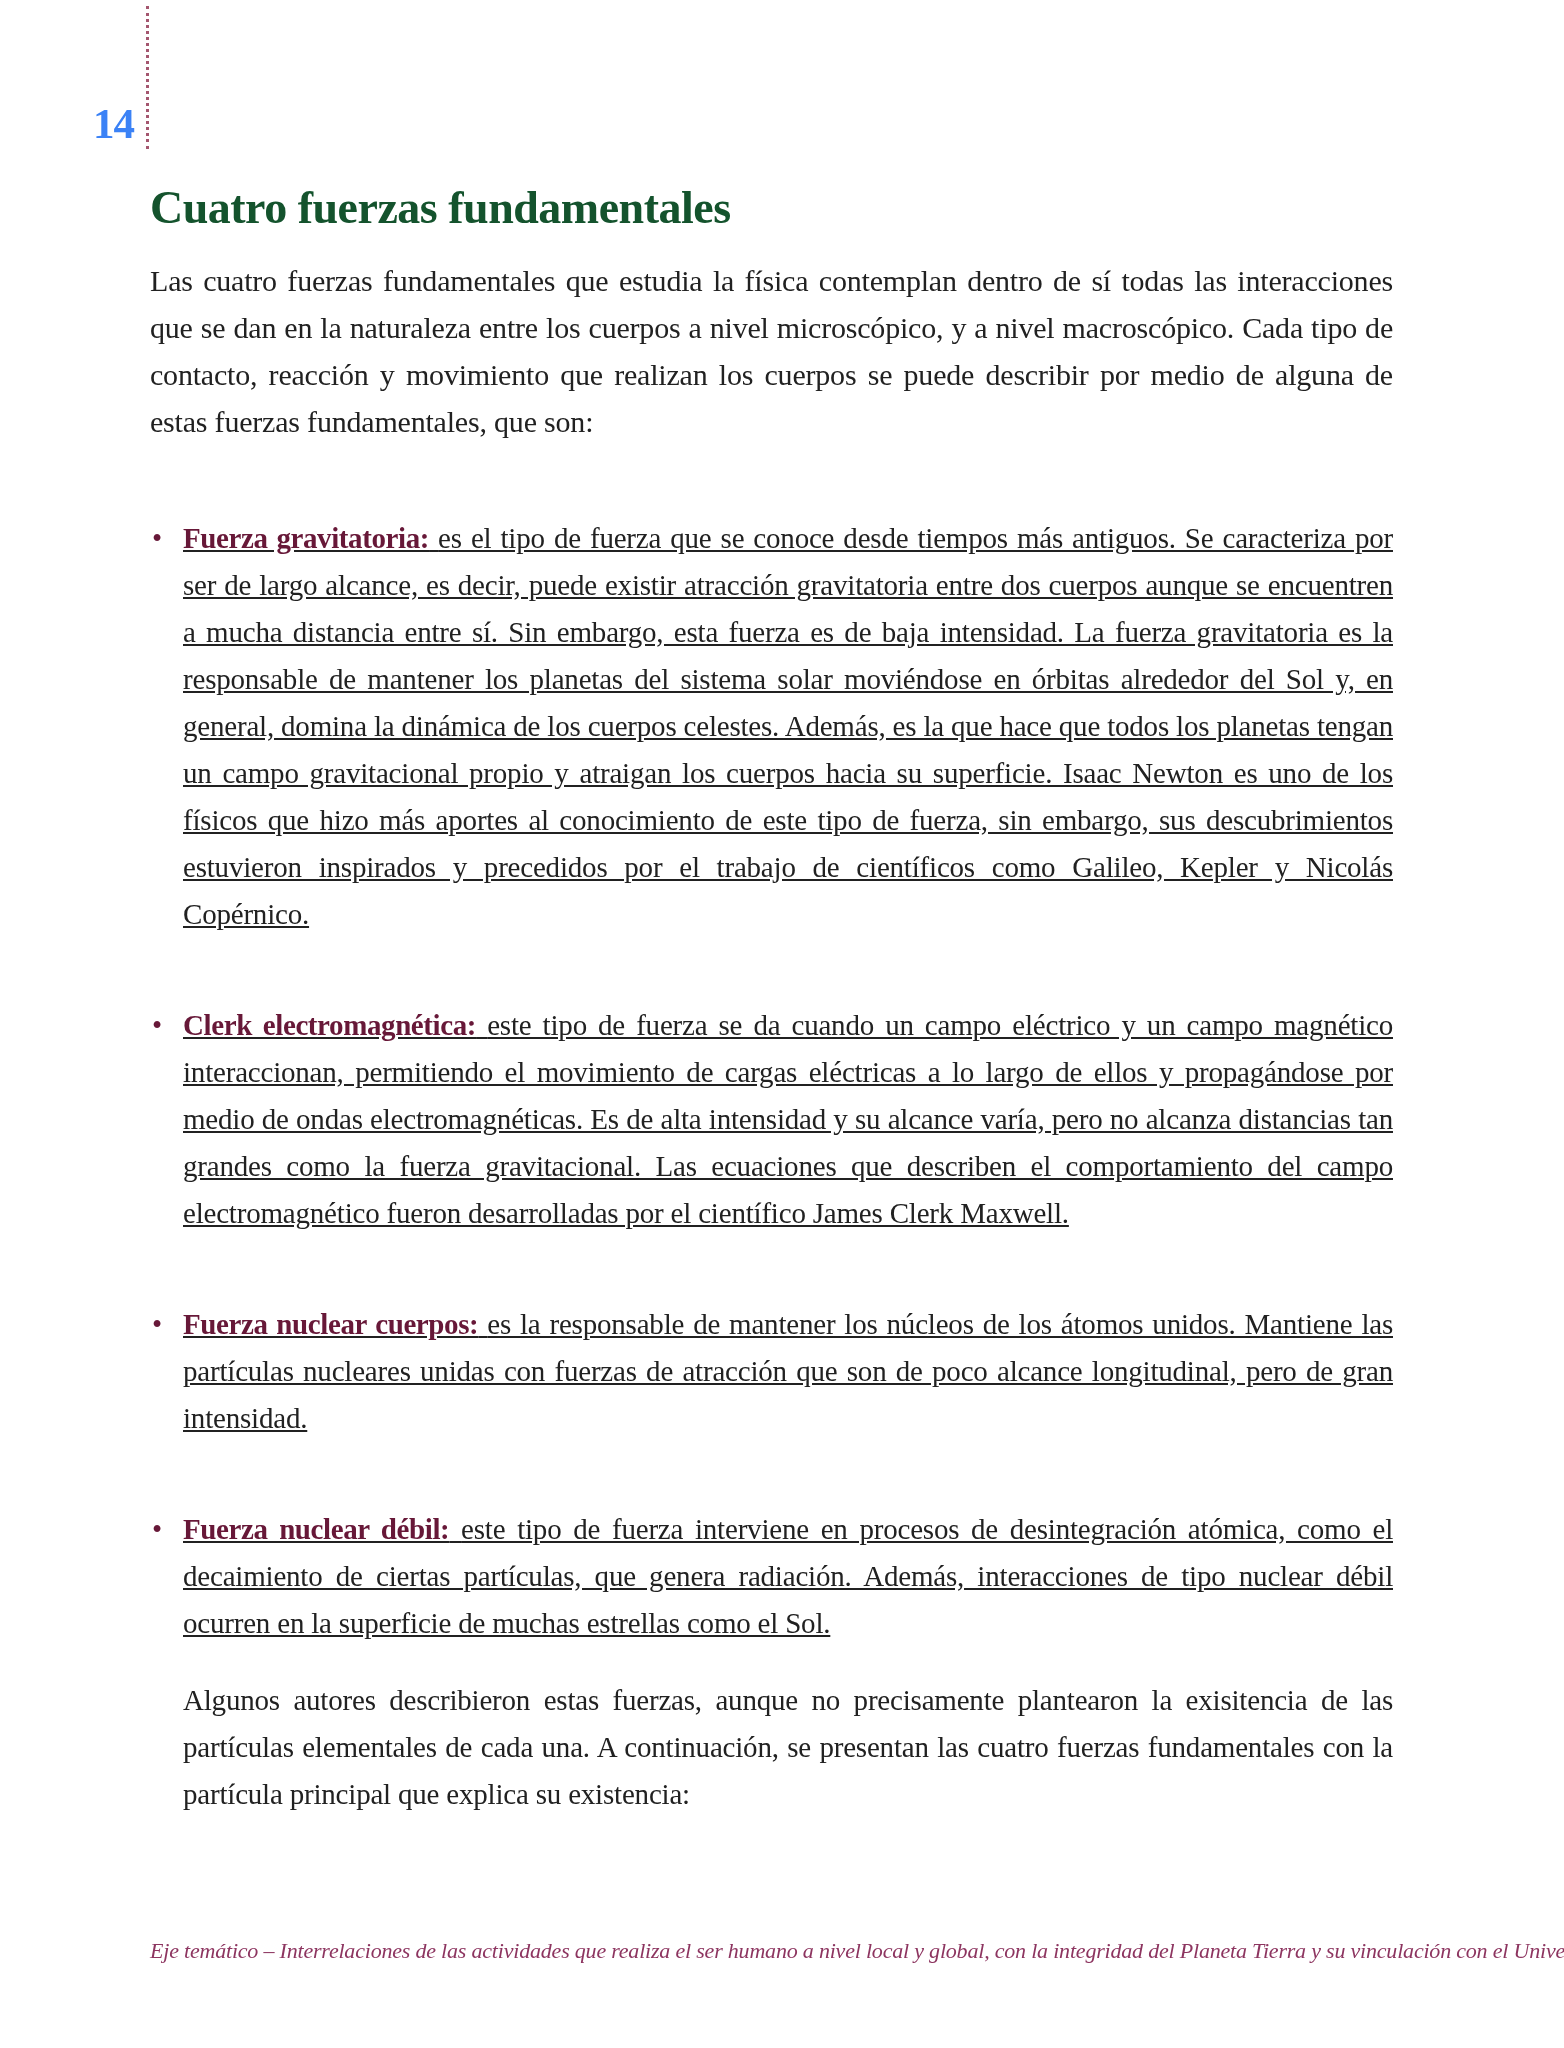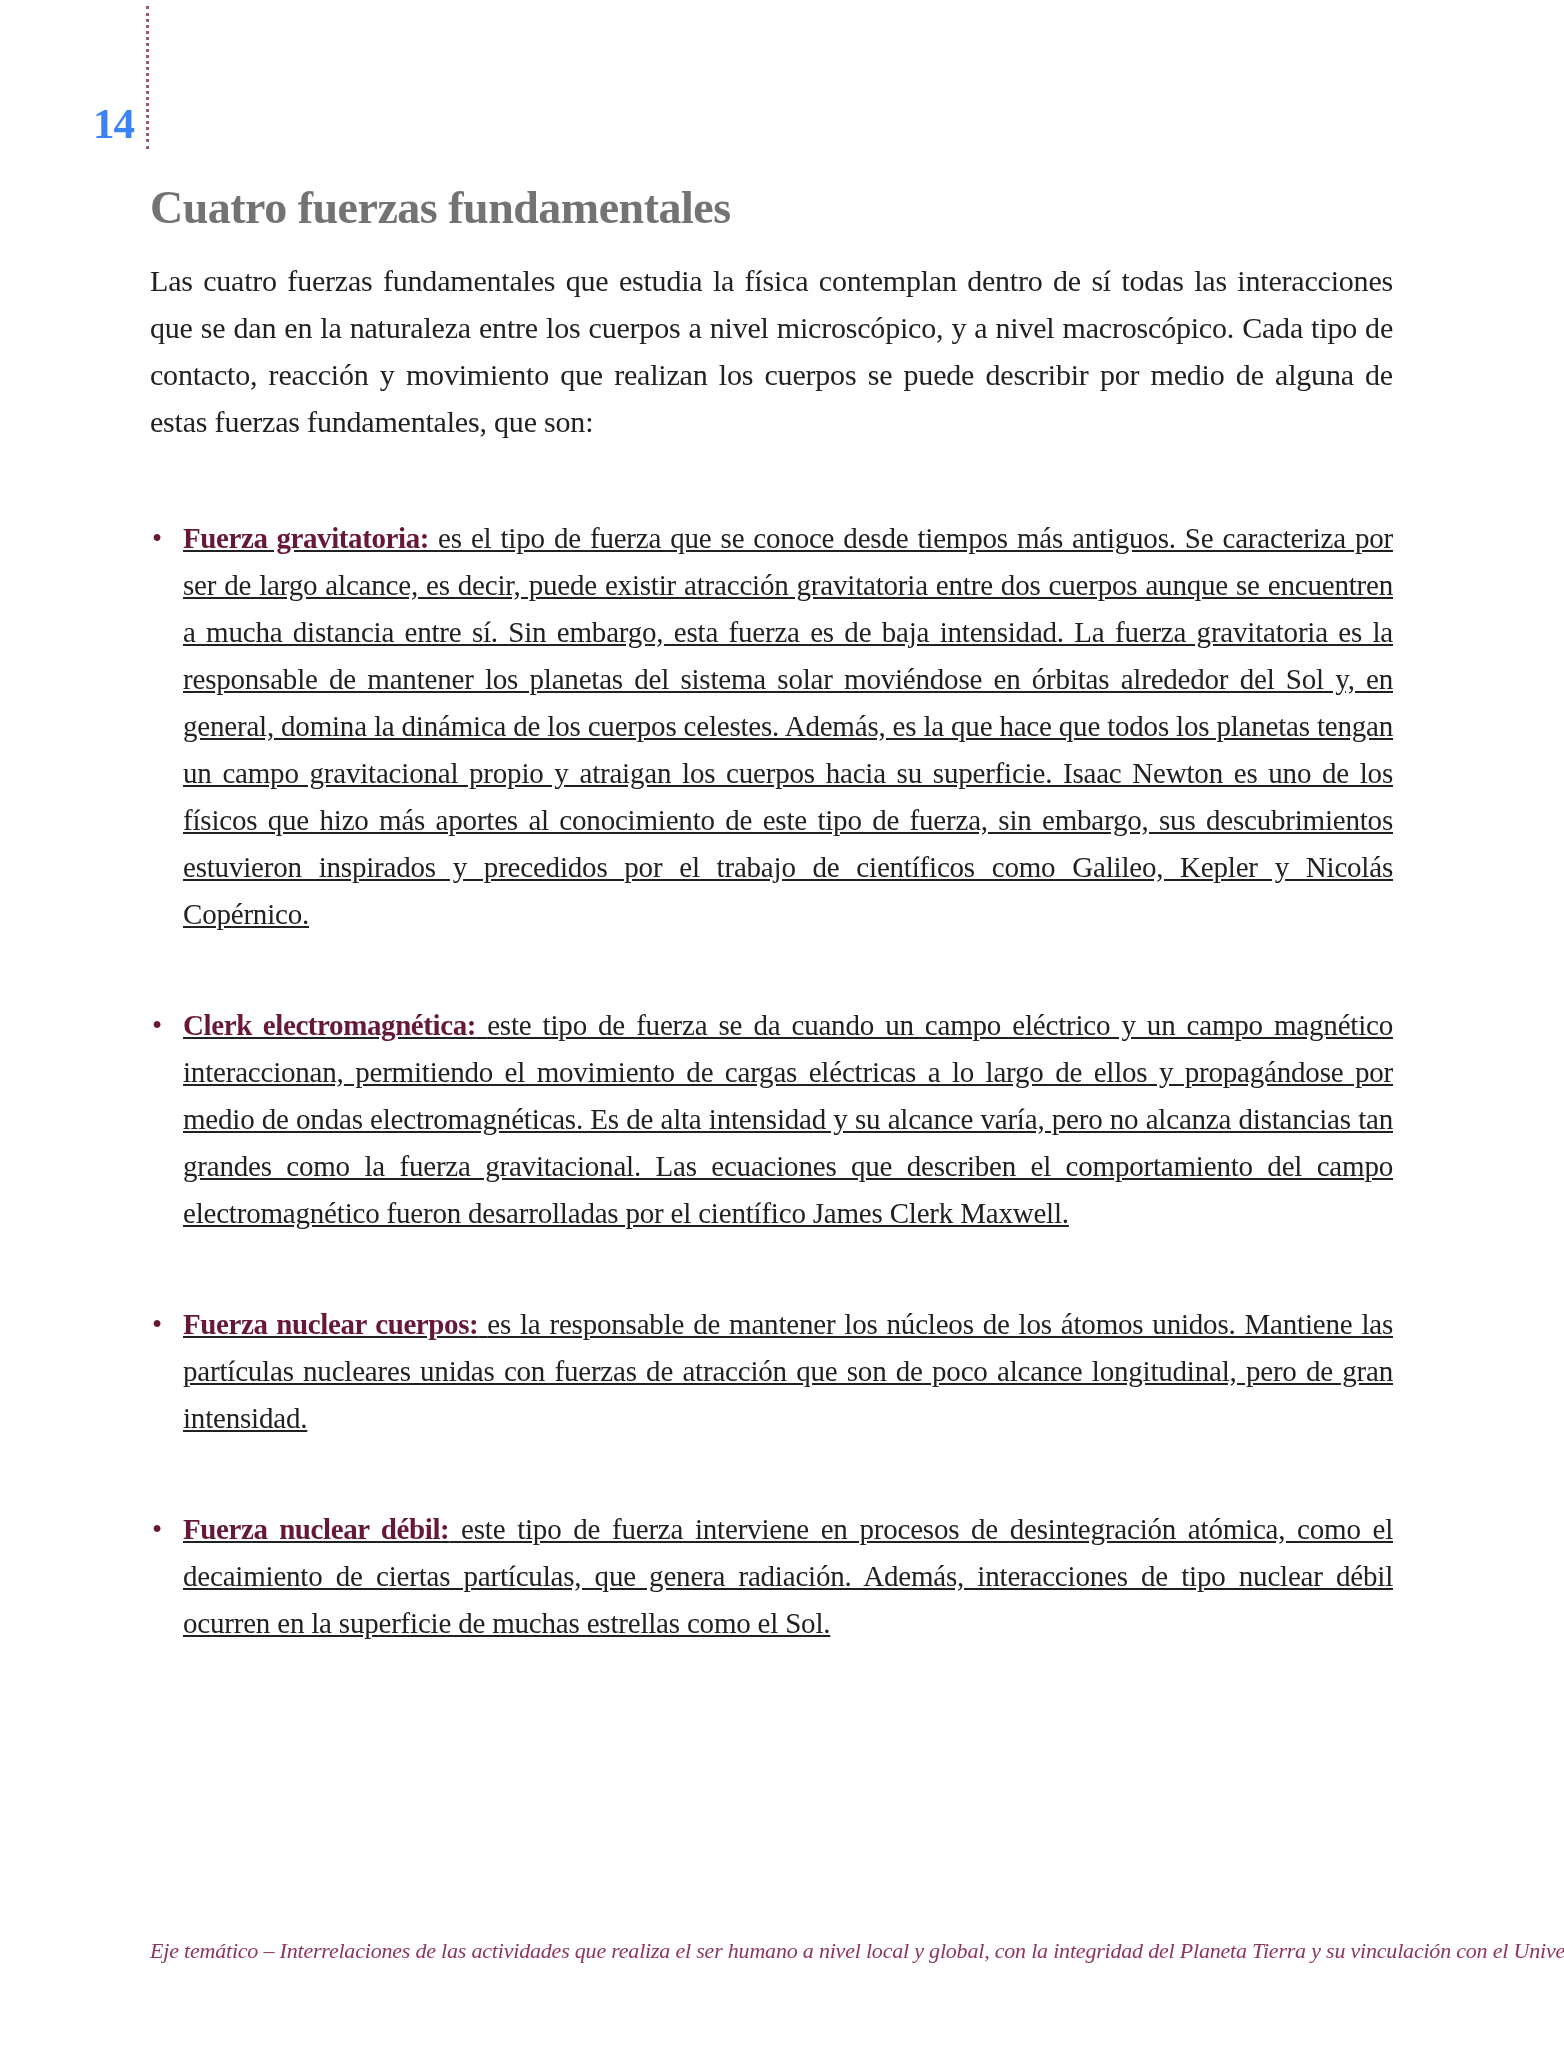--- a/index.html
+++ b/index.html
@@ -35,21 +35,21 @@
     left: 150px;
     top: 182px;
     width: 1243px;
     color: #212121;
   }
   .title {
     margin: 0;
     font-size: 46px;
     line-height: 1.15;
     font-weight: bold;
-    color: #737373;
+    color: #14532d;
     letter-spacing: -0.5px;
   }
   .intro {
     margin: 22px 0 0 0;
     font-size: 30px;
     line-height: 47px;
     text-align: justify;
     letter-spacing: -0.2px;
   }
   .bullets { margin-top: 70px; }
@@ -142,18 +142,19 @@
       <div class="bullet">
         <span class="marker">•</span>
         <p class="btext">
           <span class="lead">Fuerza nuclear débil:</span>
           <span class="rest">este tipo de fuerza interviene en procesos de desintegración atómica, como el decaimiento de ciertas partículas, que genera radiación. Además, interacciones de tipo nuclear débil ocurren en la superficie de muchas estrellas como el Sol.</span>
         </p>
       </div>
 
     </div>
 
+    <p class="closing">Algunos autores describieron estas fuerzas, aunque no precisamente plantearon la exisitencia de las partículas elementales de cada una. A continuación, se presentan las cuatro fuerzas fundamentales con la partícula principal que explica su existencia:</p>
 
   </div>
 
   <p class="footer">Eje temático – Interrelaciones de las actividades que realiza el ser humano a nivel local y global, con la integridad del Planeta Tierra y su vinculación con el Universo.</p>
 
 </div>
 
 </body></html>

